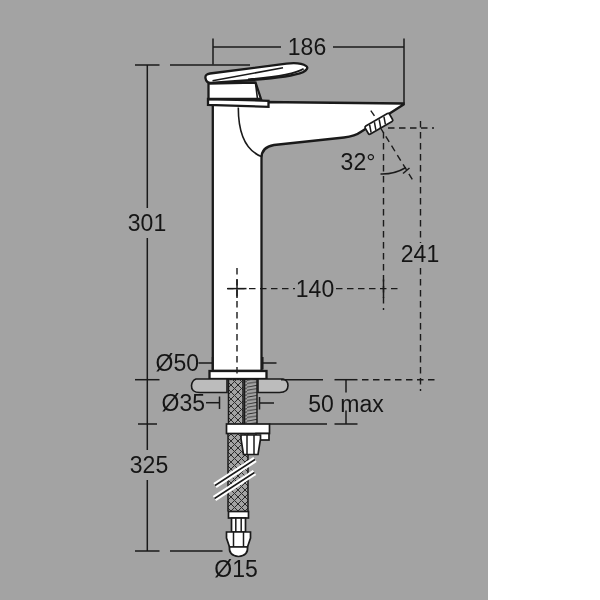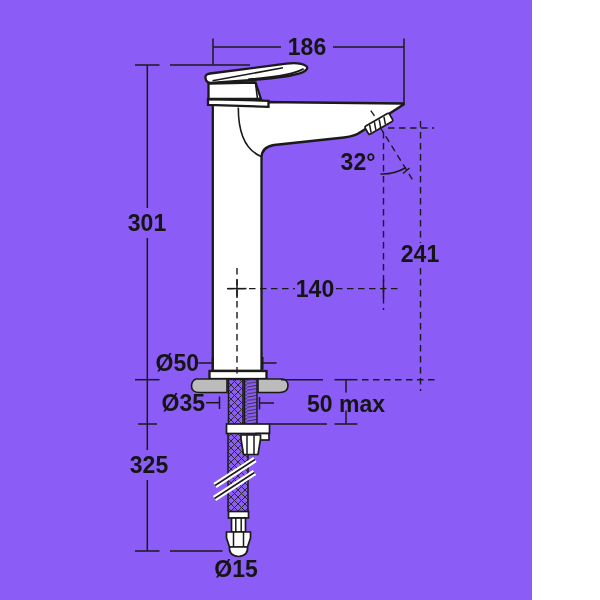--- a/index.html
+++ b/index.html
@@ -1,20 +1,19 @@
 <!DOCTYPE html>
 <html><head>
 <meta charset="utf-8">
 <style>
   html,body{margin:0;padding:0;background:#ffffff;}
   .stage{
-    width:532px;height:600px;position:relative;background:#8b5cf6;
+    width:488px;height:600px;position:relative;background:#a3a3a3;
     font-family:"Liberation Sans","DejaVu Sans",sans-serif;
     overflow:hidden;
-    font-weight:bold;
   }
   svg{display:block;}
   text{
     font-family:"Liberation Sans","DejaVu Sans",sans-serif;
     font-size:23px;fill:#151515;
   }
   .thin  {stroke:#1a1a1a;stroke-width:1.5;fill:none;}
   .dash  {stroke:#1a1a1a;stroke-width:1.4;fill:none;stroke-dasharray:6.5 4.5;}
   .out   {stroke:#1a1a1a;stroke-width:2.3;fill:#ffffff;}
   .det   {stroke:#1a1a1a;stroke-width:1.6;fill:none;}

